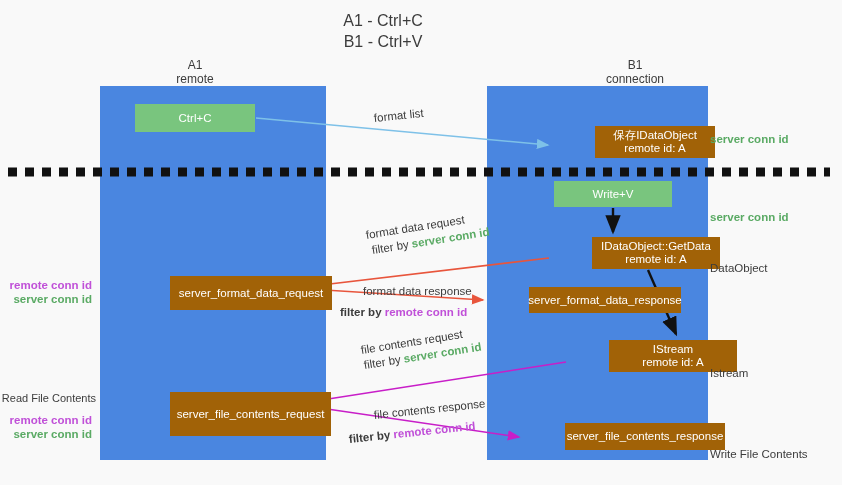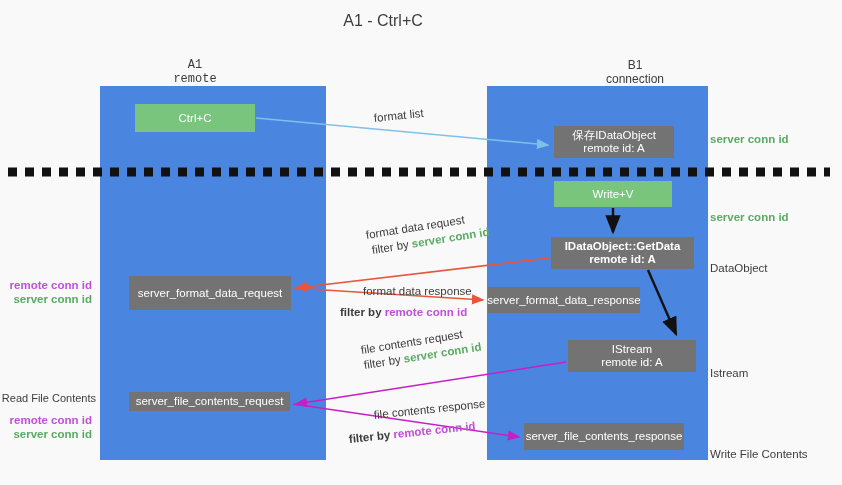--- a/index.html
+++ b/index.html
@@ -17,48 +17,48 @@
   
   #title{
     left:0;top:10px;width:766px;
     text-align:center;font-size:16px;line-height:21px;color:#3c3c3c;
   }
 
   
   .lane-head{
     text-align:center;font-size:12px;line-height:14px;color:#3c3c3c;
   }
-  #head-a1{left:120px;top:58px;width:150px;font-family:Liberation Mono, monospace;}
+  #head-a1{left:120px;top:58px;width:150px;}
   #head-b1{left:560px;top:58px;width:150px;}
 
   
   .lane{background:#4a86e0;}
   #lane-a1{left:100px;top:86px;width:226px;height:374px;}
   #lane-b1{left:487px;top:86px;width:221px;height:374px;}
 
   
   .node{
     box-sizing:border-box;
     display:flex;align-items:center;justify-content:center;
     text-align:center;
     color:#ffffff;font-size:11.5px;line-height:13px;
     padding:3px 8px;
   }
   .node.green{background:#79c57e;}
-  .node.orange{background:#737373;}
+  .node.orange{background:#a16207;margin-left:41px;}
   .node .l2{display:block;}
 
   #n-ctrlc{left:135px;top:104px;width:120px;height:28px;}
   #n-save{left:554px;top:126px;width:120px;height:32px;}
   #n-ctrlv{left:554px;top:181px;width:118px;height:26px;}
-  #n-getdata{left:551px;top:237px;width:143px;height:32px;font-weight:bold;}
+  #n-getdata{left:551px;top:237px;width:128px;height:32px;}
   #n-fmtreq{left:129px;top:276px;width:162px;height:34px;}
   #n-fmtresp{left:488px;top:287px;width:152px;height:26px;}
   #n-istream{left:568px;top:340px;width:128px;height:32px;}
-  #n-filereq{left:129px;top:392px;width:161px;height:19px;}
+  #n-filereq{left:129px;top:392px;width:161px;height:44px;}
   #n-fileresp{left:524px;top:423px;width:160px;height:27px;}
 
   
   .ann{font-size:11.5px;line-height:14px;}
   .ann.green{color:#5aaa64;font-weight:bold;}
   .ann.dark{color:#3c3c3c;margin-top:16px;}
   #ann-serv1{left:710px;top:132px;}
   #ann-serv2{left:710px;top:210px;}
   #ann-dataobject{left:710px;top:245px;}
   #ann-istream{left:710px;top:350px;}
@@ -91,20 +91,21 @@
 
   svg.ov{position:absolute;left:0;top:0;width:842px;height:485px;pointer-events:none;}
 </style>
 </head>
 <body>
 
 <div id="stage">
 
   <div class="abs" id="title">
     <div>A1 - Ctrl+C</div>
+    <div>B1 - Ctrl+V</div>
   </div>
 
   <div class="abs lane-head" id="head-a1">
     <div>A1</div>
     <div>remote</div>
   </div>
   <div class="abs lane-head" id="head-b1">
     <div>B1</div>
     <div>connection</div>
   </div>

